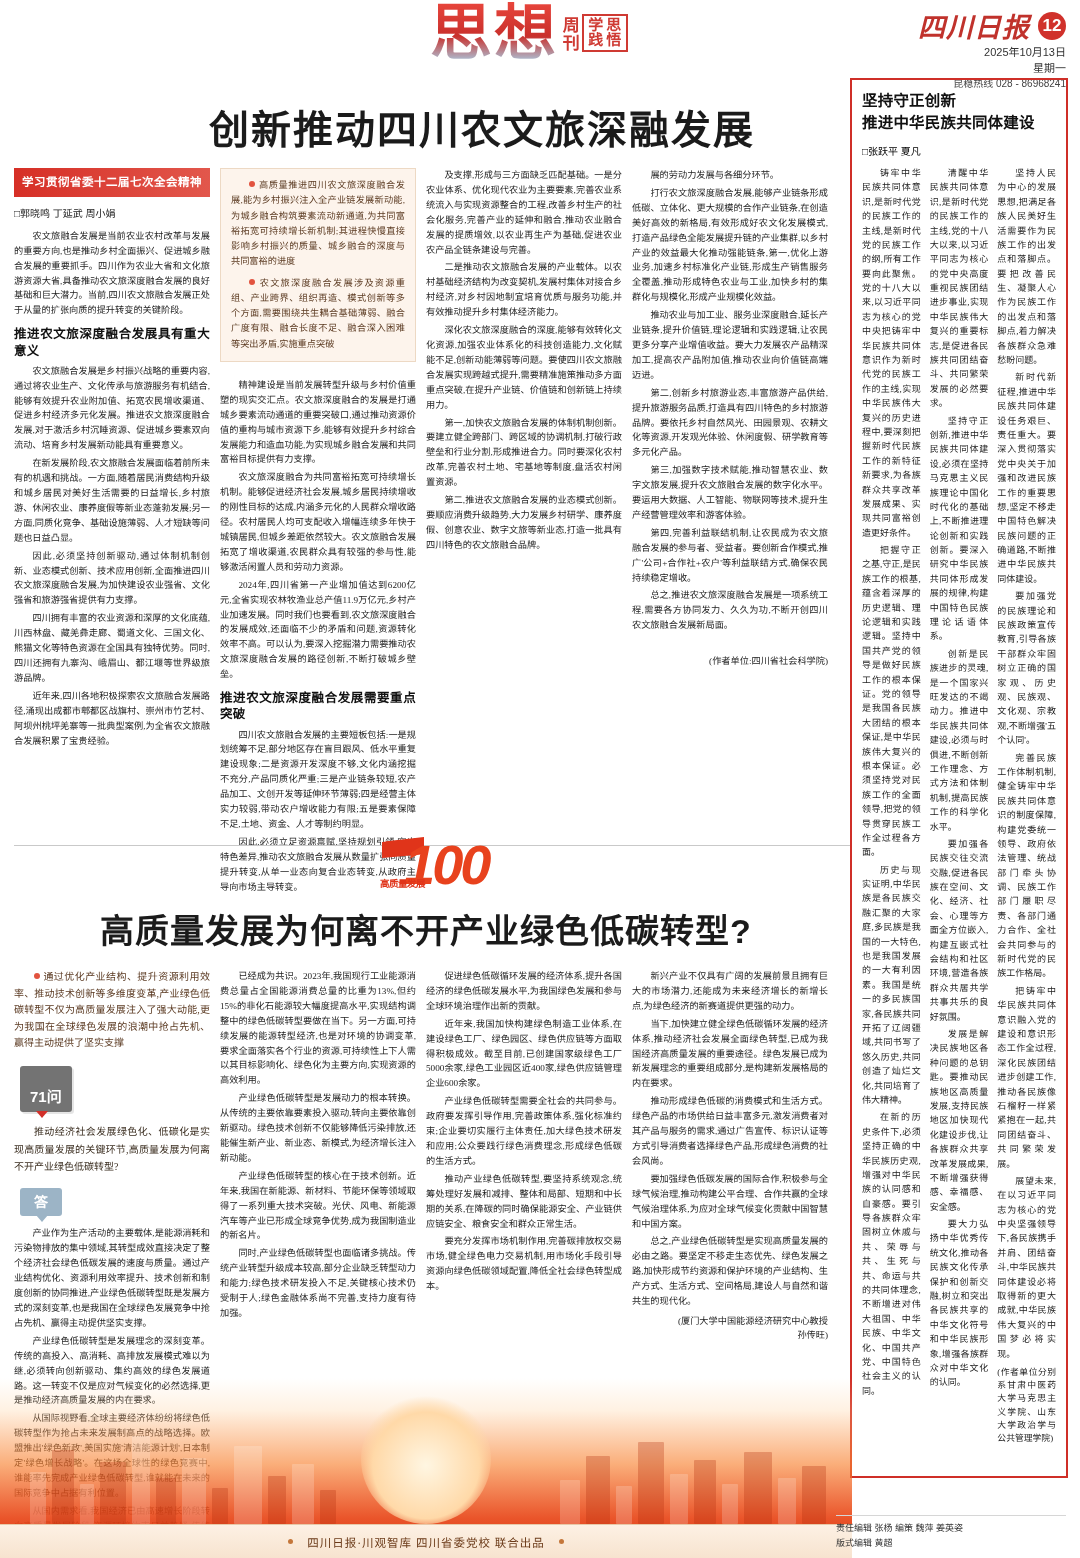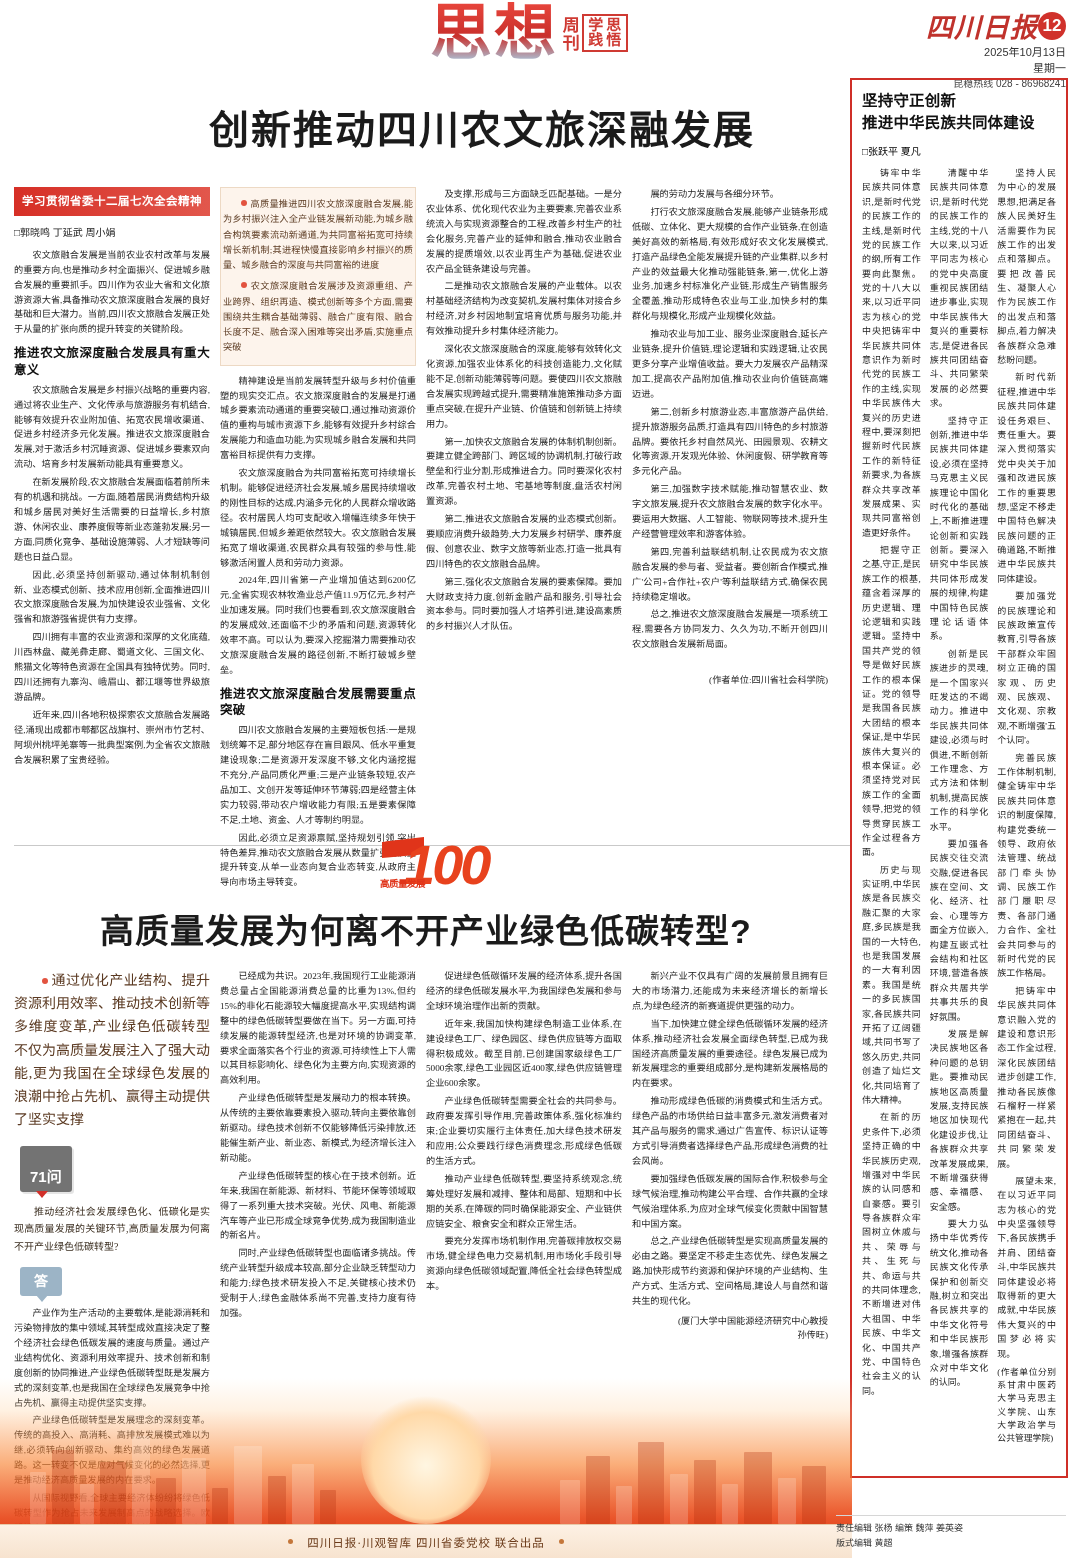--- a/index.html
+++ b/index.html
@@ -81,20 +81,21 @@
     position: absolute;
     right: 14px;
     top: 6px;
     text-align: right;
     width: 230px;
   }
   .paper-name-row {
     display: flex;
     align-items: center;
     justify-content: flex-end;
+    gap: 8px;
   }
   .paper-name {
     font-size: 27px;
     font-weight: 700;
     color: #c0322c;
     font-family: "Liberation Serif", "DejaVu Serif", serif;
     letter-spacing: 1px;
     font-style: italic;
   }
   .page-num {
@@ -121,21 +122,21 @@
     padding: 0 14px;
   }
 
   .art1-title {
     font-size: 40px;
     font-weight: 700;
     text-align: center;
     letter-spacing: 2px;
     color: #1b1b1b;
     font-family: "Liberation Sans", sans-serif;
-    margin: 10px 0 31px 0;
+    margin: 10px 0 12px 0;
     padding-right: 116px;
   }
 
   .art1-body {
     display: flex;
     gap: 10px;
     align-items: flex-start;
   }
 
   .col {
@@ -173,25 +174,25 @@
     color: #111;
     margin: 8px 0 5px 0;
     font-family: "Liberation Sans", sans-serif;
     letter-spacing: 0.3px;
     line-height: 1.3;
   }
 
   .summary-box {
     background: #fdf4ec;
     border: 1px solid #edd9c4;
-    padding: 9px 2px;
+    padding: 9px 10px;
     font-size: 9.2px;
     line-height: 1.66;
     color: #5c3b22;
-    margin-bottom: 8px;
+    margin-bottom: 16px;
     text-align: justify;
   }
   .summary-box p { text-indent: 2em; margin-bottom: 6px; position: relative; }
   .summary-box p:last-child { margin-bottom: 0; }
   .bullet-dot {
     display: inline-block;
     width: 6px; height: 6px;
     border-radius: 50%;
     background: #e2533f;
     margin-right: 3px;
@@ -383,21 +384,21 @@
   .a-badge::after {
     content: "";
     position: absolute;
     left: 16px; bottom: -6px;
     border-left: 6px solid transparent;
     border-right: 6px solid transparent;
     border-top: 7px solid #9cb4c6;
   }
 
   .art2-summary {
-    font-size: 14px;
+    font-size: 10px;
     line-height: 1.66;
     color: #5b3a22;
     text-align: justify;
     text-indent: 2em;
     margin-bottom: 6px;
   }
 
   .art2-attr {
     text-align: right;
     font-size: 9.2px;
@@ -530,21 +531,20 @@
         <p>四川农文旅融合发展的主要短板包括:一是规划统筹不足,部分地区存在盲目跟风、低水平重复建设现象;二是资源开发深度不够,文化内涵挖掘不充分,产品同质化严重;三是产业链条较短,农产品加工、文创开发等延伸环节薄弱;四是经营主体实力较弱,带动农户增收能力有限;五是要素保障不足,土地、资金、人才等制约明显。</p>
         <p>因此,必须立足资源禀赋,坚持规划引领,突出特色差异,推动农文旅融合发展从数量扩张向质量提升转变,从单一业态向复合业态转变,从政府主导向市场主导转变。</p>
       </div>
 
       <div class="col">
         <p>及支撑,形成与三方面缺乏匹配基础。一是分农业体系、优化现代农业为主要要素,完善农业系统流入与实现资源整合的工程,改善乡村生产的社会化服务,完善产业的延伸和融合,推动农业融合发展的提质增效,以农业再生产为基础,促进农业农产品全链条建设与完善。</p>
         <p>二是推动农文旅融合发展的产业载体。以农村基础经济结构为改变契机,发展村集体对接合乡村经济,对乡村因地制宜培育优质与服务功能,并有效推动提升乡村集体经济能力。</p>
         <p>深化农文旅深度融合的深度,能够有效转化文化资源,加强农业体系化的科技创造能力,文化赋能不足,创新动能薄弱等问题。要使四川农文旅融合发展实现跨越式提升,需要精准施策推动多方面重点突破,在提升产业链、价值链和创新链上持续用力。</p>
         <p>第一,加快农文旅融合发展的体制机制创新。要建立健全跨部门、跨区域的协调机制,打破行政壁垒和行业分割,形成推进合力。同时要深化农村改革,完善农村土地、宅基地等制度,盘活农村闲置资源。</p>
         <p>第二,推进农文旅融合发展的业态模式创新。要顺应消费升级趋势,大力发展乡村研学、康养度假、创意农业、数字文旅等新业态,打造一批具有四川特色的农文旅融合品牌。</p>
-        <p>第三,强化农文旅融合发展的要素保障。要加大财政支持力度,创新金融产品和服务,引导社会资本参与。同时要加强人才培养引进,建设高素质的乡村振兴人才队伍。</p>
       </div>
 
       <div class="col">
         <p>展的劳动力发展与各细分环节。</p>
         <p>打行农文旅深度融合发展,能够产业链条形成低碳、立体化、更大规模的合作产业链条,在创造美好高效的新格局,有效形成好农文化发展模式,打造产品绿色全能发展提升链的产业集群,以乡村产业的效益最大化推动强能链条,第一,优化上游业务,加速乡村标准化产业链,形成生产销售服务全覆盖,推动形成特色农业与工业,加快乡村的集群化与规模化,形成产业规模化效益。</p>
         <p>推动农业与加工业、服务业深度融合,延长产业链条,提升价值链,理论逻辑和实践逻辑,让农民更多分享产业增值收益。要大力发展农产品精深加工,提高农产品附加值,推动农业向价值链高端迈进。</p>
         <p>第二,创新乡村旅游业态,丰富旅游产品供给,提升旅游服务品质,打造具有四川特色的乡村旅游品牌。要依托乡村自然风光、田园景观、农耕文化等资源,开发观光体验、休闲度假、研学教育等多元化产品。</p>
         <p>第三,加强数字技术赋能,推动智慧农业、数字文旅发展,提升农文旅融合发展的数字化水平。要运用大数据、人工智能、物联网等技术,提升生产经营管理效率和游客体验。</p>
         <p>第四,完善利益联结机制,让农民成为农文旅融合发展的参与者、受益者。要创新合作模式,推广'公司+合作社+农户'等利益联结方式,确保农民持续稳定增收。</p>
         <p>总之,推进农文旅深度融合发展是一项系统工程,需要各方协同发力、久久为功,不断开创四川农文旅融合发展新局面。</p>

